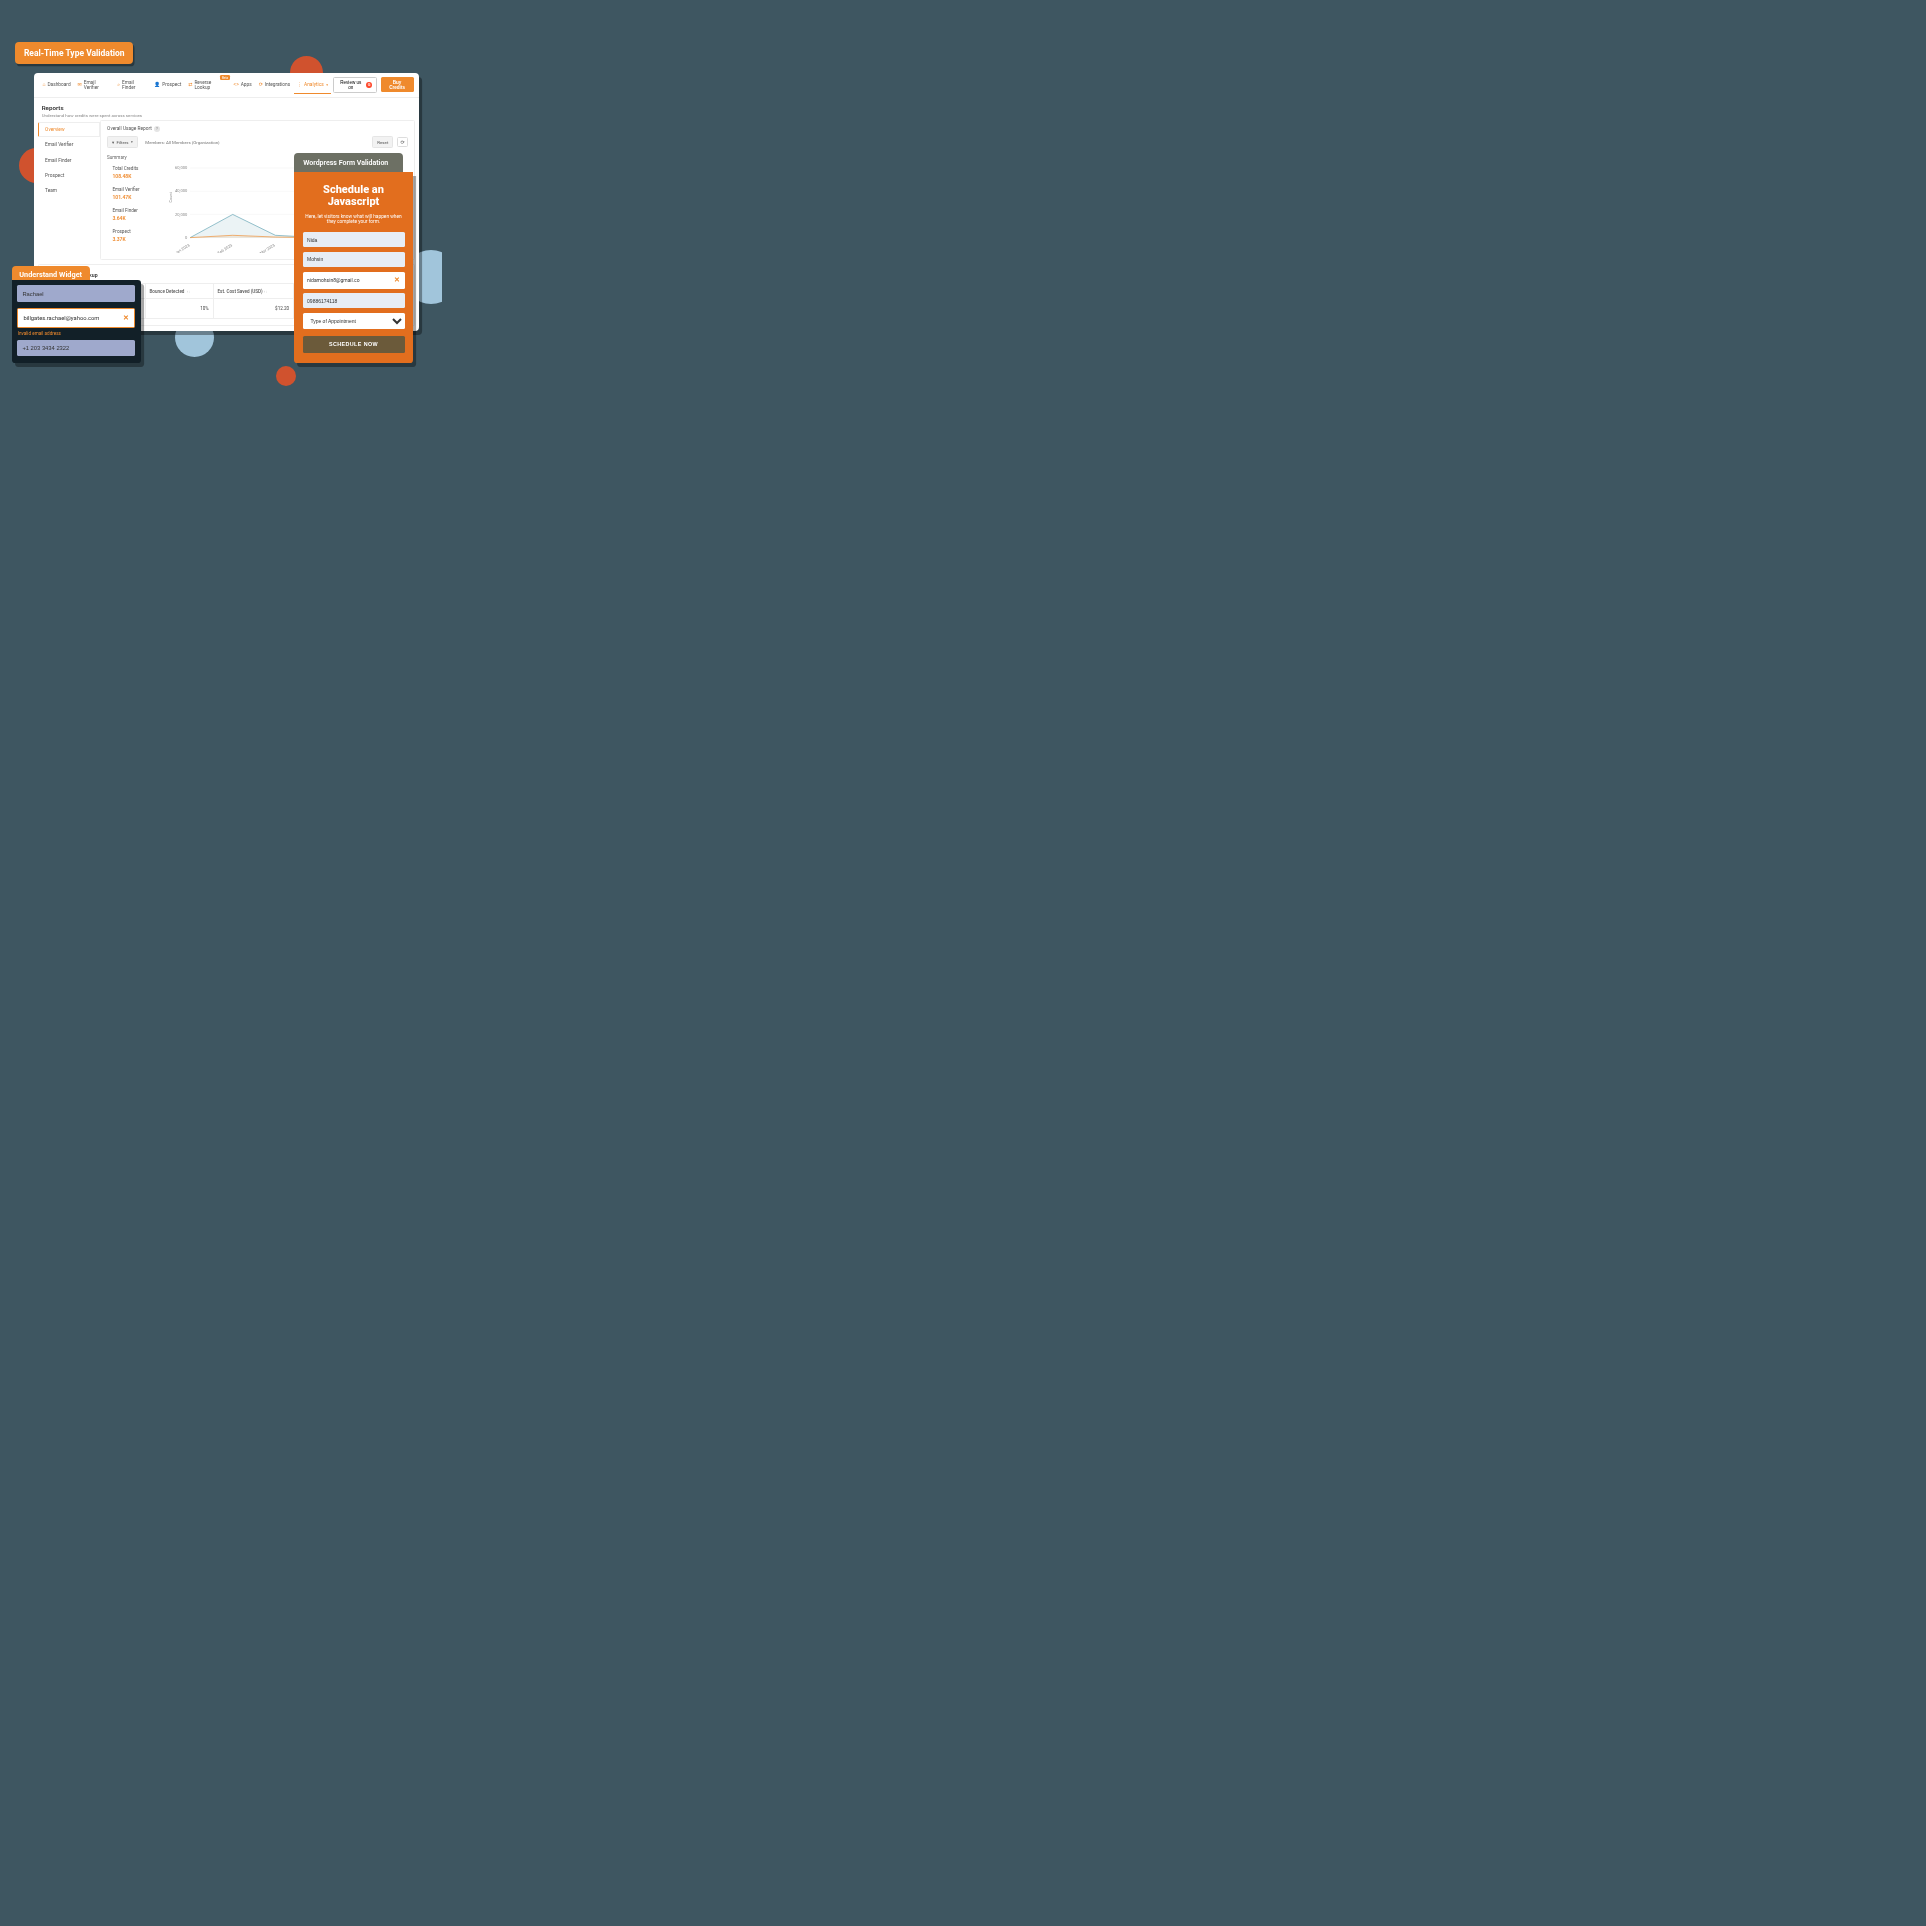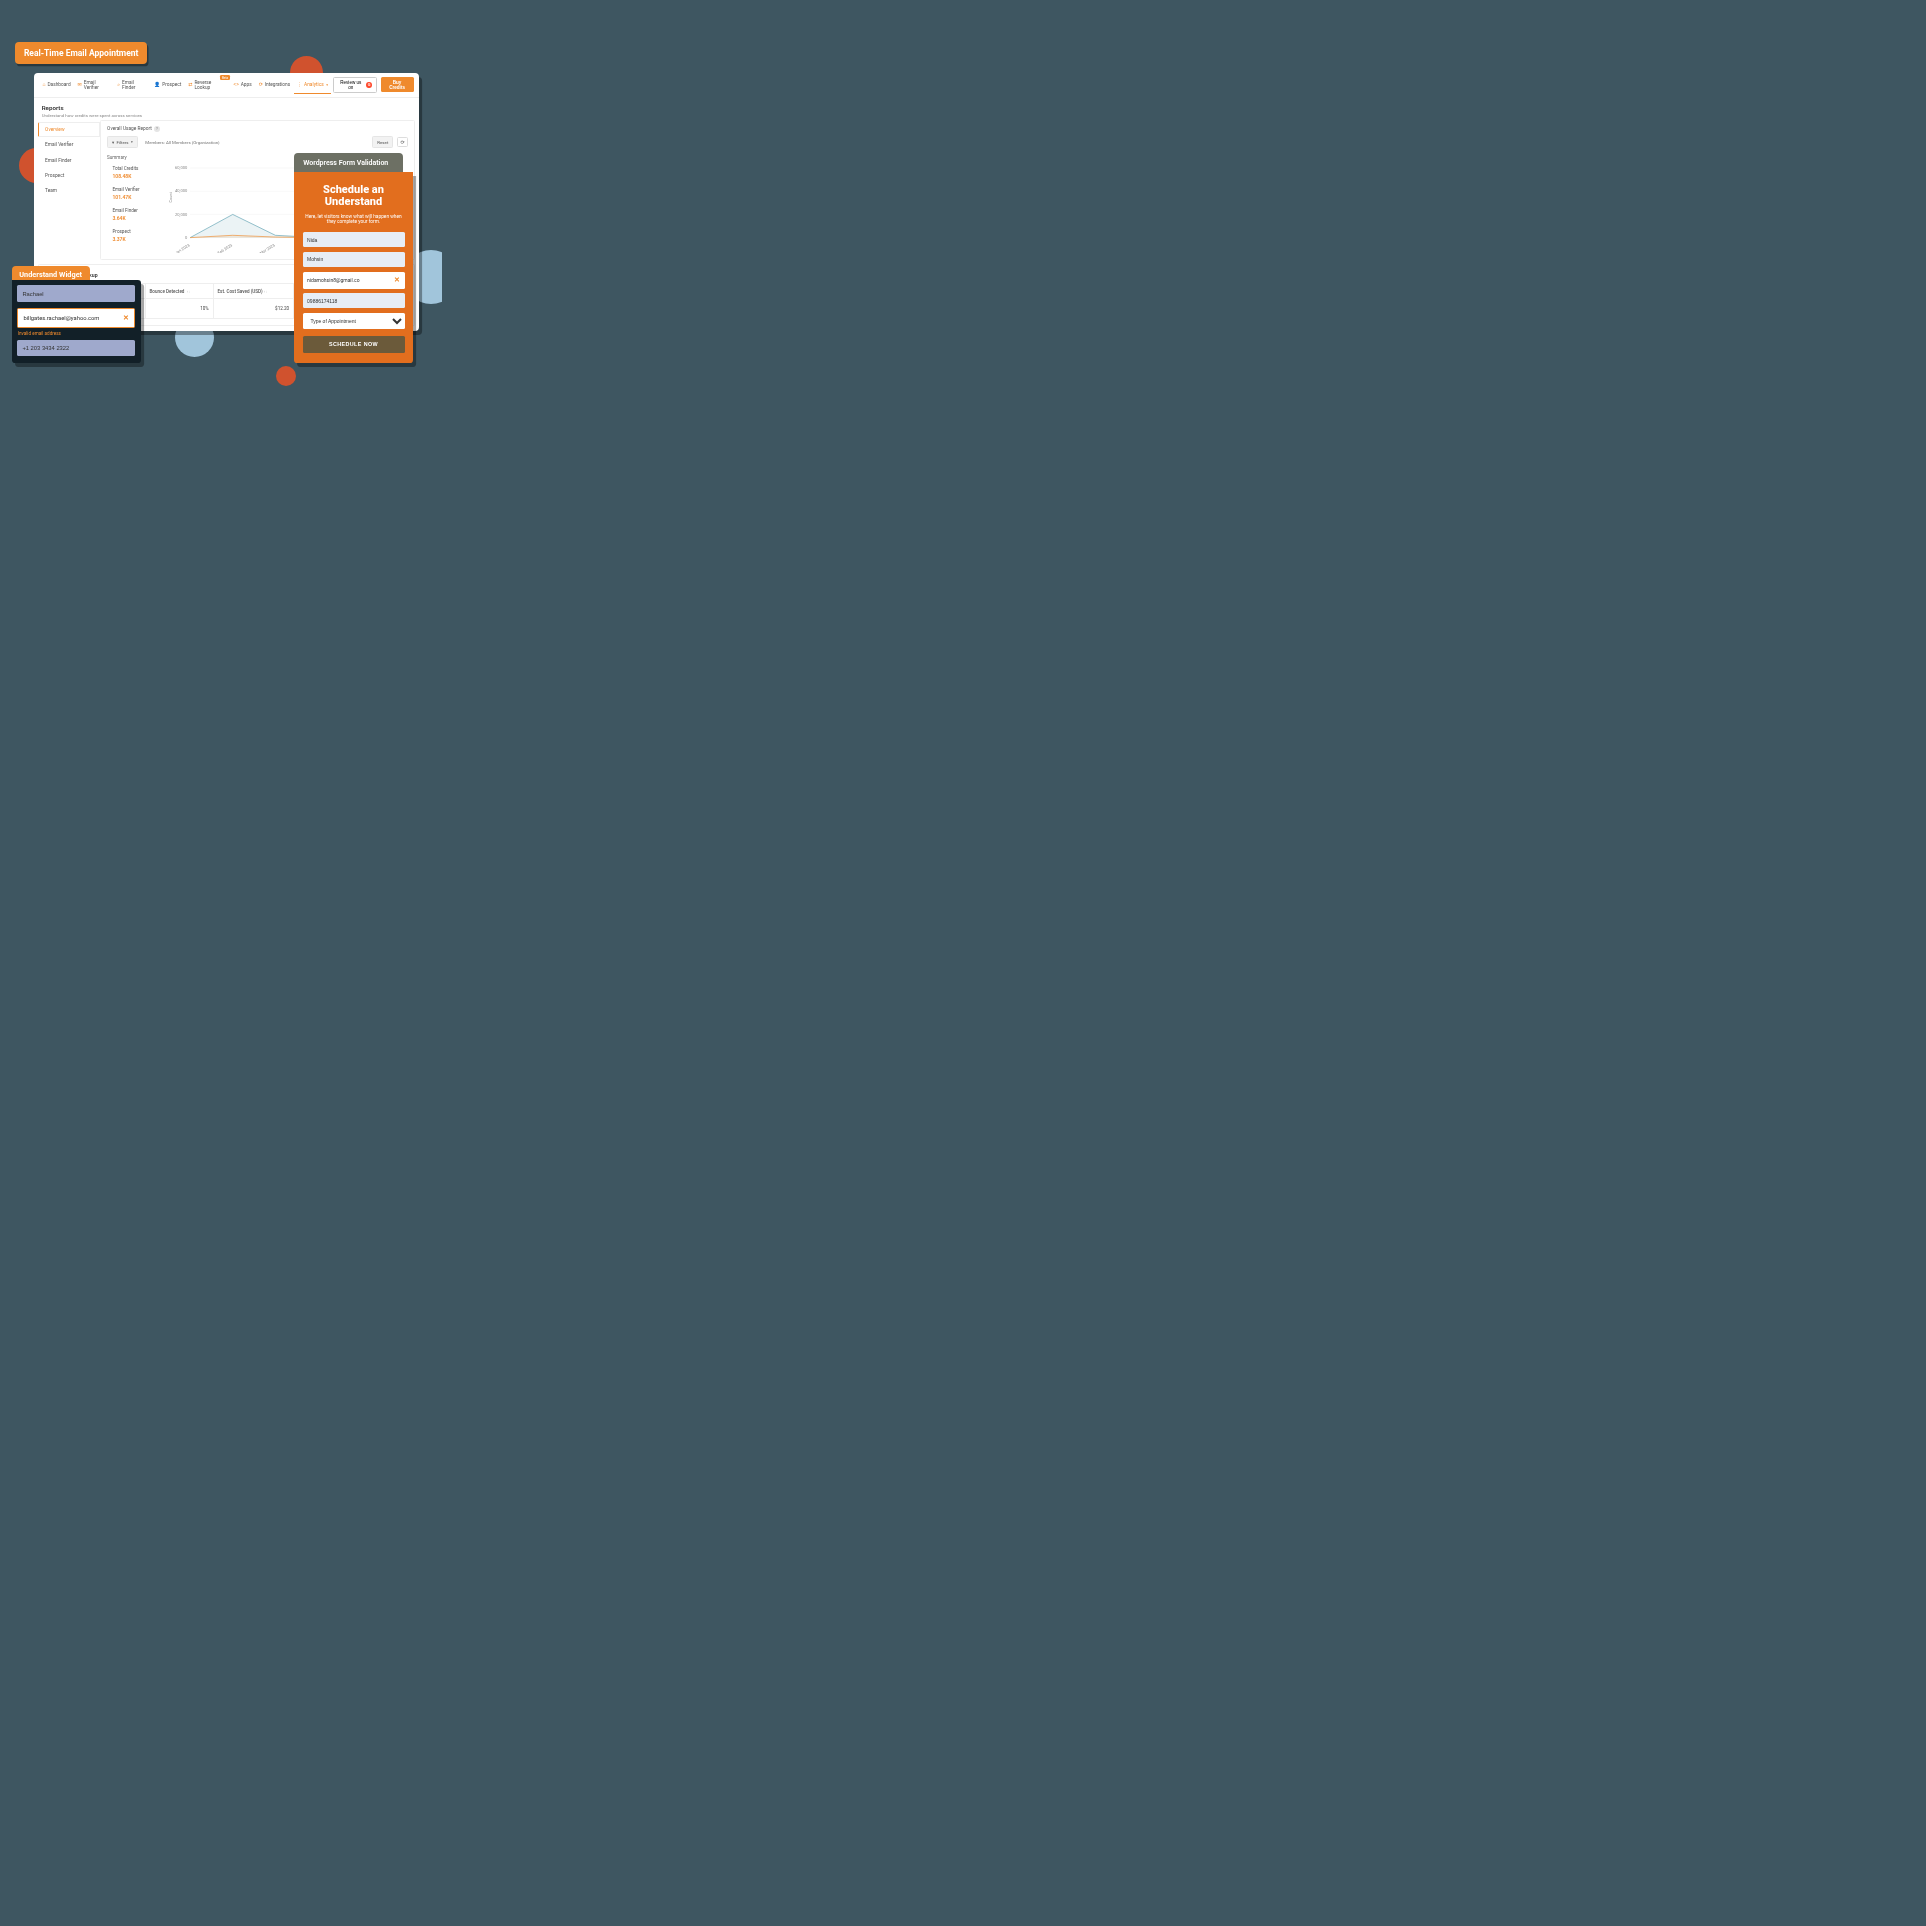--- a/index.html
+++ b/index.html
@@ -83,21 +83,21 @@
 </style>
 </head>
 <body>
 
 <div class="deco-circle c1"></div>
 <div class="deco-circle c2"></div>
 <div class="deco-circle c3"></div>
 <div class="deco-circle c4"></div>
 <div class="deco-circle c5"></div>
 
-<div class="tag tag-main">Real-Time Email Appointment</div>
+<div class="tag tag-main">Real-Time Type Validation</div>
 
 <div class="dash">
   <div class="navbar">
     <div class="nav-item">
         <span class="ico">⌂</span>
         <span>Dashboard</span>
       </div>
     <div class="nav-item">
         <span class="ico">✉</span>
         <span>Email Verifier</span>
@@ -252,21 +252,21 @@
   <div class="js-field inv">
       <span>billgates.rachael@yahoo.com</span>
       <span class="x-ico">✕</span>
     </div>
   <div class="js-err">Invalid email address</div>
   <input class="js-field" style="margin-bottom: 1.5px;" value="+1 203 3434 2322">
 </div>
 
 <div class="tag-wp">Wordpress Form Validation</div>
 <div class="wp-card">
-  <h2><span>Schedule an</span><br><span>Understand</span></h2>
+  <h2><span>Schedule an</span><br><span>Javascript</span></h2>
   <p>Here, let visitors know what will happen when they complete your form.</p>
   <input class="wp-field" value="Nida" style="">
   <input class="wp-field" value="Mohsin" style="">
   <div class="wp-field invalid">
       <span>nidamohsin8@gmail.co</span>
       <span class="x-ico">✕</span>
     </div>
   <input class="wp-field" value="09886174118" style="">
   <select class="wp-select"><option>Type of Appointment</option></select>
   <button class="wp-btn">SCHEDULE NOW</button>

